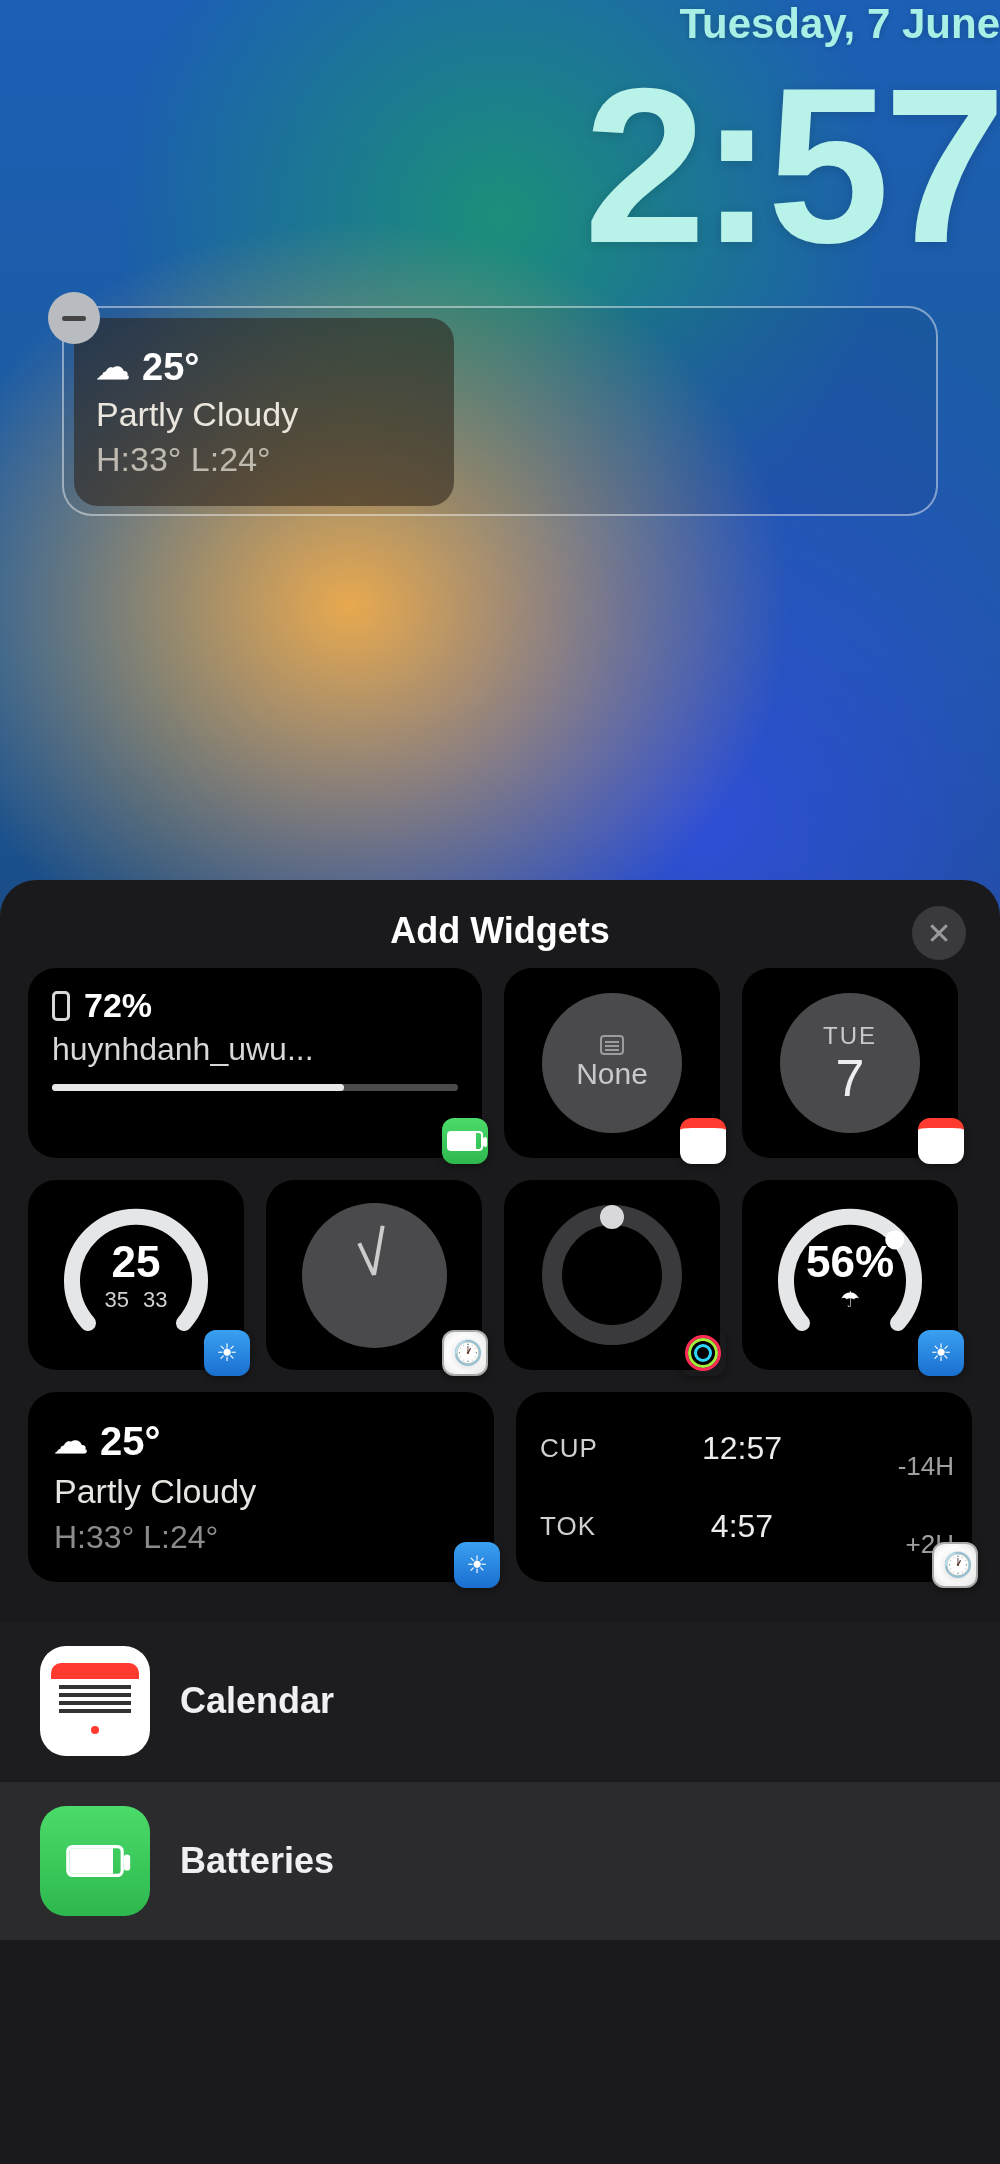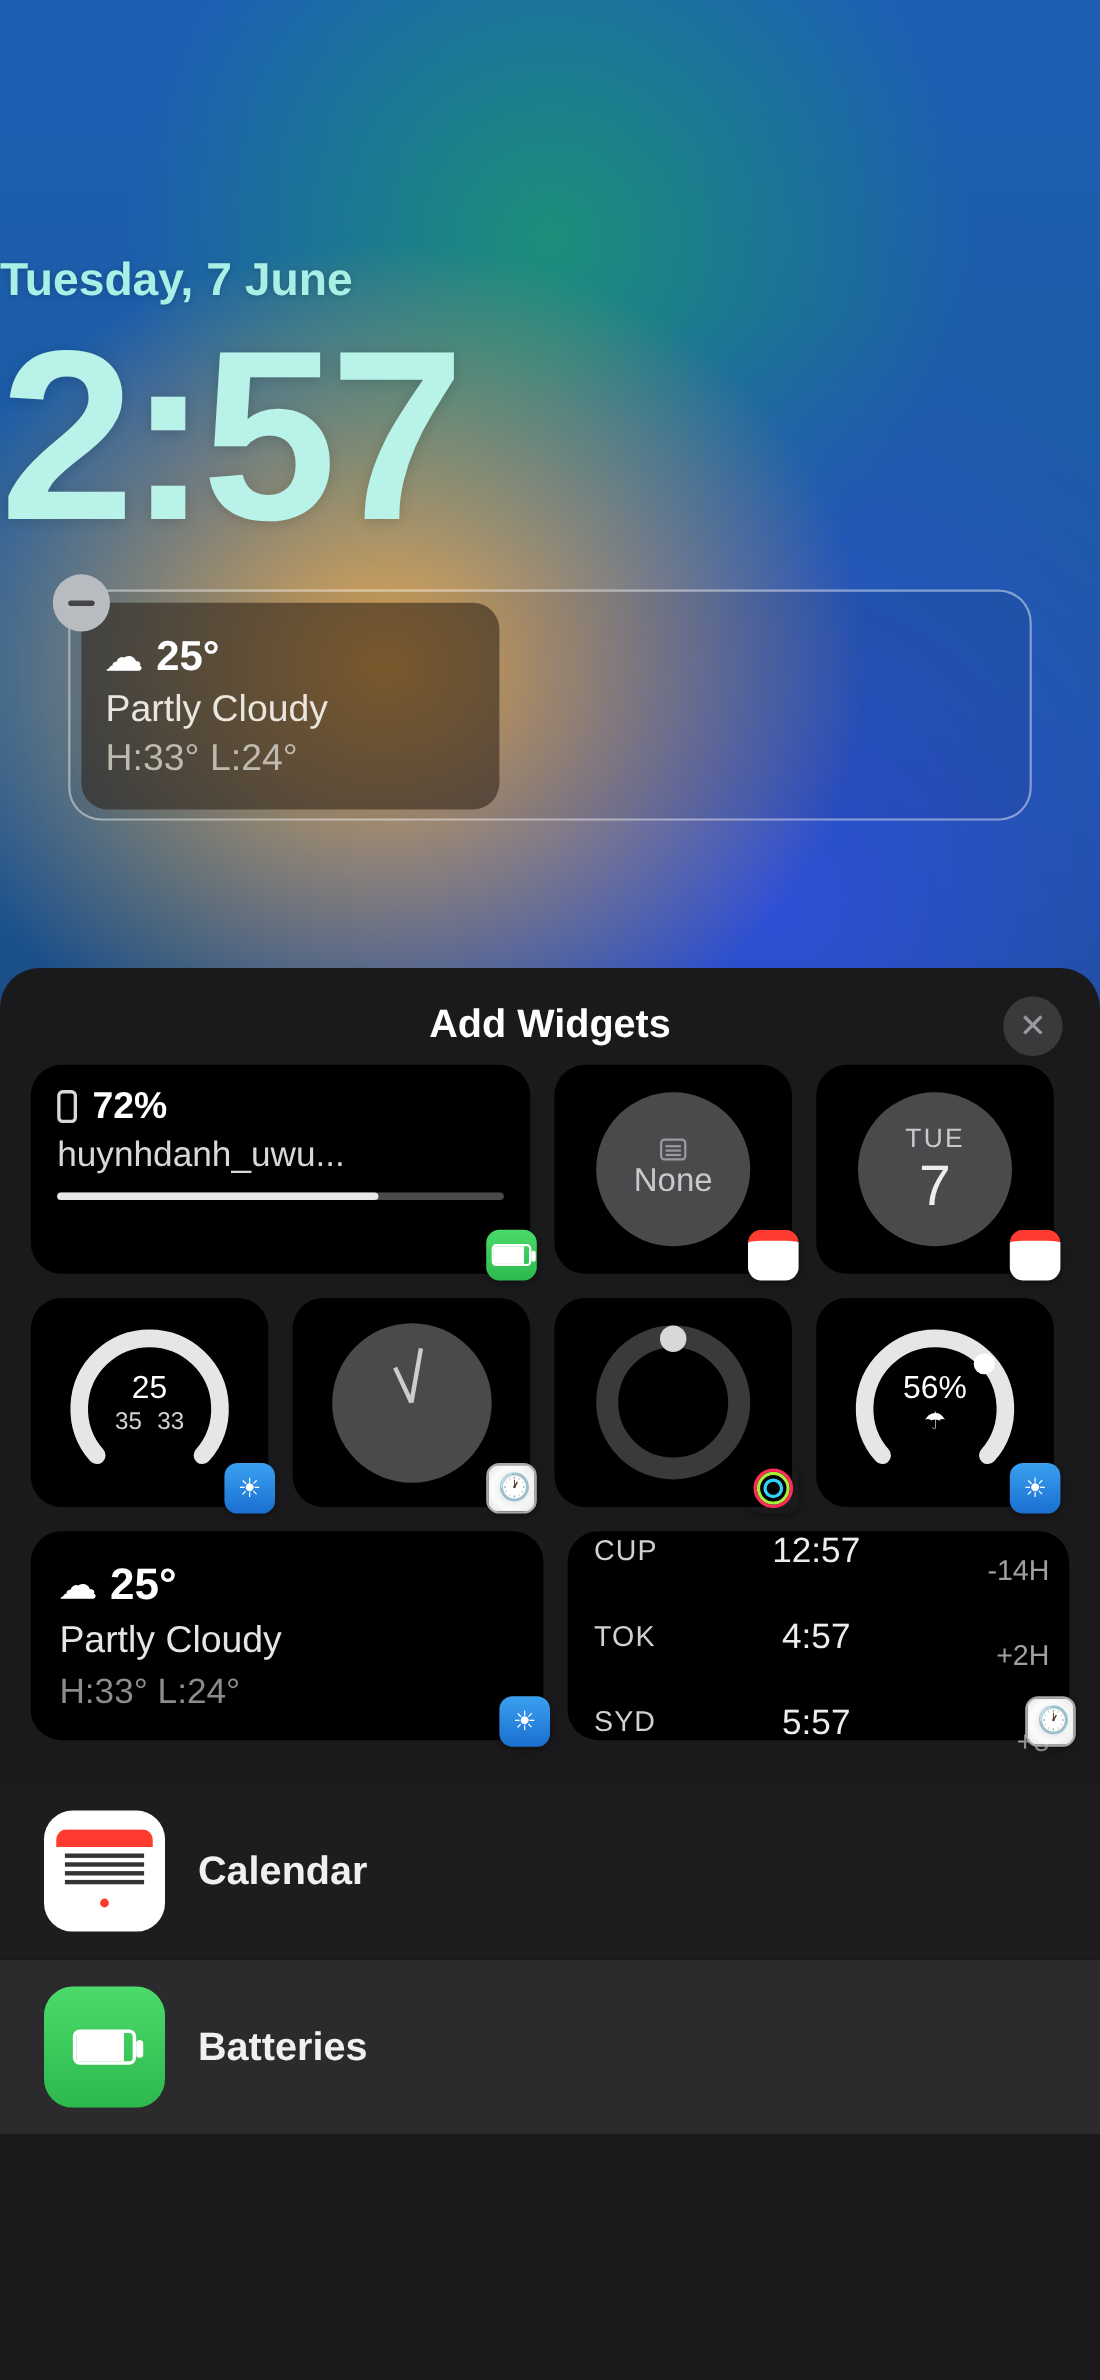--- a/index.html
+++ b/index.html
@@ -12,21 +12,21 @@
     radial-gradient(ellipse 800px 700px at 35% 28%, #e8a94f 0%, transparent 55%),
     radial-gradient(ellipse 900px 900px at 70% 38%, #2e4fd6 0%, transparent 60%),
     radial-gradient(ellipse 700px 700px at 50% 10%, #1c8f7a 0%, transparent 55%),
     linear-gradient(to bottom, #1c5fb5 0%, #1b5a9b 30%, #1a3a6a 60%, #111 100%);
   overflow: hidden;
   position: relative;
   color: #fff;
 }
 
 
-.lockscreen { padding-top: 230px; text-align: left; }
+.lockscreen { text-align: right; }
 .date-line {
   font-size: 42px; font-weight: 600;
   color: #a8f0e5; text-shadow: 0 1px 6px rgba(0,0,0,.2);
 }
 .clock {
   font-size: 220px; line-height: 1; font-weight: 700;
   color: #b8f2e8; letter-spacing: -6px; margin-top: 8px;
   text-shadow: 0 2px 12px rgba(0,0,0,.15);
 }
 
@@ -97,21 +97,21 @@
 .cal-none-icon { width: 24px; height: 20px; border: 2px solid #9c9ca0; border-radius: 4px; position: relative; }
 .cal-none-icon::before { content:''; position:absolute; top:4px; left:3px; right:3px; height:2px; background:#9c9ca0; box-shadow: 0 4px 0 #9c9ca0, 0 8px 0 #9c9ca0;}
 .cal-label { font-size: 30px; color: #c9c9cc; }
 .cal-dow { font-size: 24px; color: #c9c9cc; letter-spacing: 2px; }
 .cal-day { font-size: 52px; color: #edeef0; font-weight: 400; line-height:1;}
 
 
 .gauge { position: relative; width: 160px; height: 160px; }
 .gauge svg { width: 100%; height: 100%; }
 .gauge-center { position:absolute; inset:0; display:flex; flex-direction:column; align-items:center; justify-content:center; }
-.gauge-val { font-size: 29px; font-weight: 400; }
+.gauge-val { font-size: 44px; font-weight: 700; }
 .gauge-sub { font-size: 22px; color:#cfd1d3; display:flex; gap:14px;}
 
 
 .plain-circle { width: 145px; height: 145px; border-radius: 50%; background: #4a4a4d; position:relative;}
 .clock-hand { position:absolute; left:50%; top:50%; width:4px; background:#ccc; transform-origin: bottom center;}
 .activity-ring { width: 140px; height: 140px; border-radius:50%; border:20px solid #3a3a3c; position:relative;}
 .activity-ring::before { content:''; position:absolute; left:50%; top:-20px; width:24px; height:24px; background:#d8d8da; border-radius:50%; transform:translateX(-50%);}
 
 
 .w2 { padding: 20px 26px; flex-direction:column; align-items:flex-start; justify-content:center; gap:8px;}
@@ -284,25 +284,20 @@
           <div class="wc-row">
             <div class="wc-city">CUP</div>
             <div class="wc-time">12:57</div>
             <div class="wc-diff">-14H</div>
           </div>
           <div class="wc-row">
             <div class="wc-city">TOK</div>
             <div class="wc-time">4:57</div>
             <div class="wc-diff">+2H</div>
           </div>
-          <div class="wc-row">
-            <div class="wc-city">SYD</div>
-            <div class="wc-time">5:57</div>
-            <div class="wc-diff">+3</div>
-          </div>
         </div>
         <div class="badge clock">🕐</div>
       </div>
     </div>
 
   </div>
 
   <div class="app-list">
     <div class="app-row dark">
       <div class="app-icon calendar">

